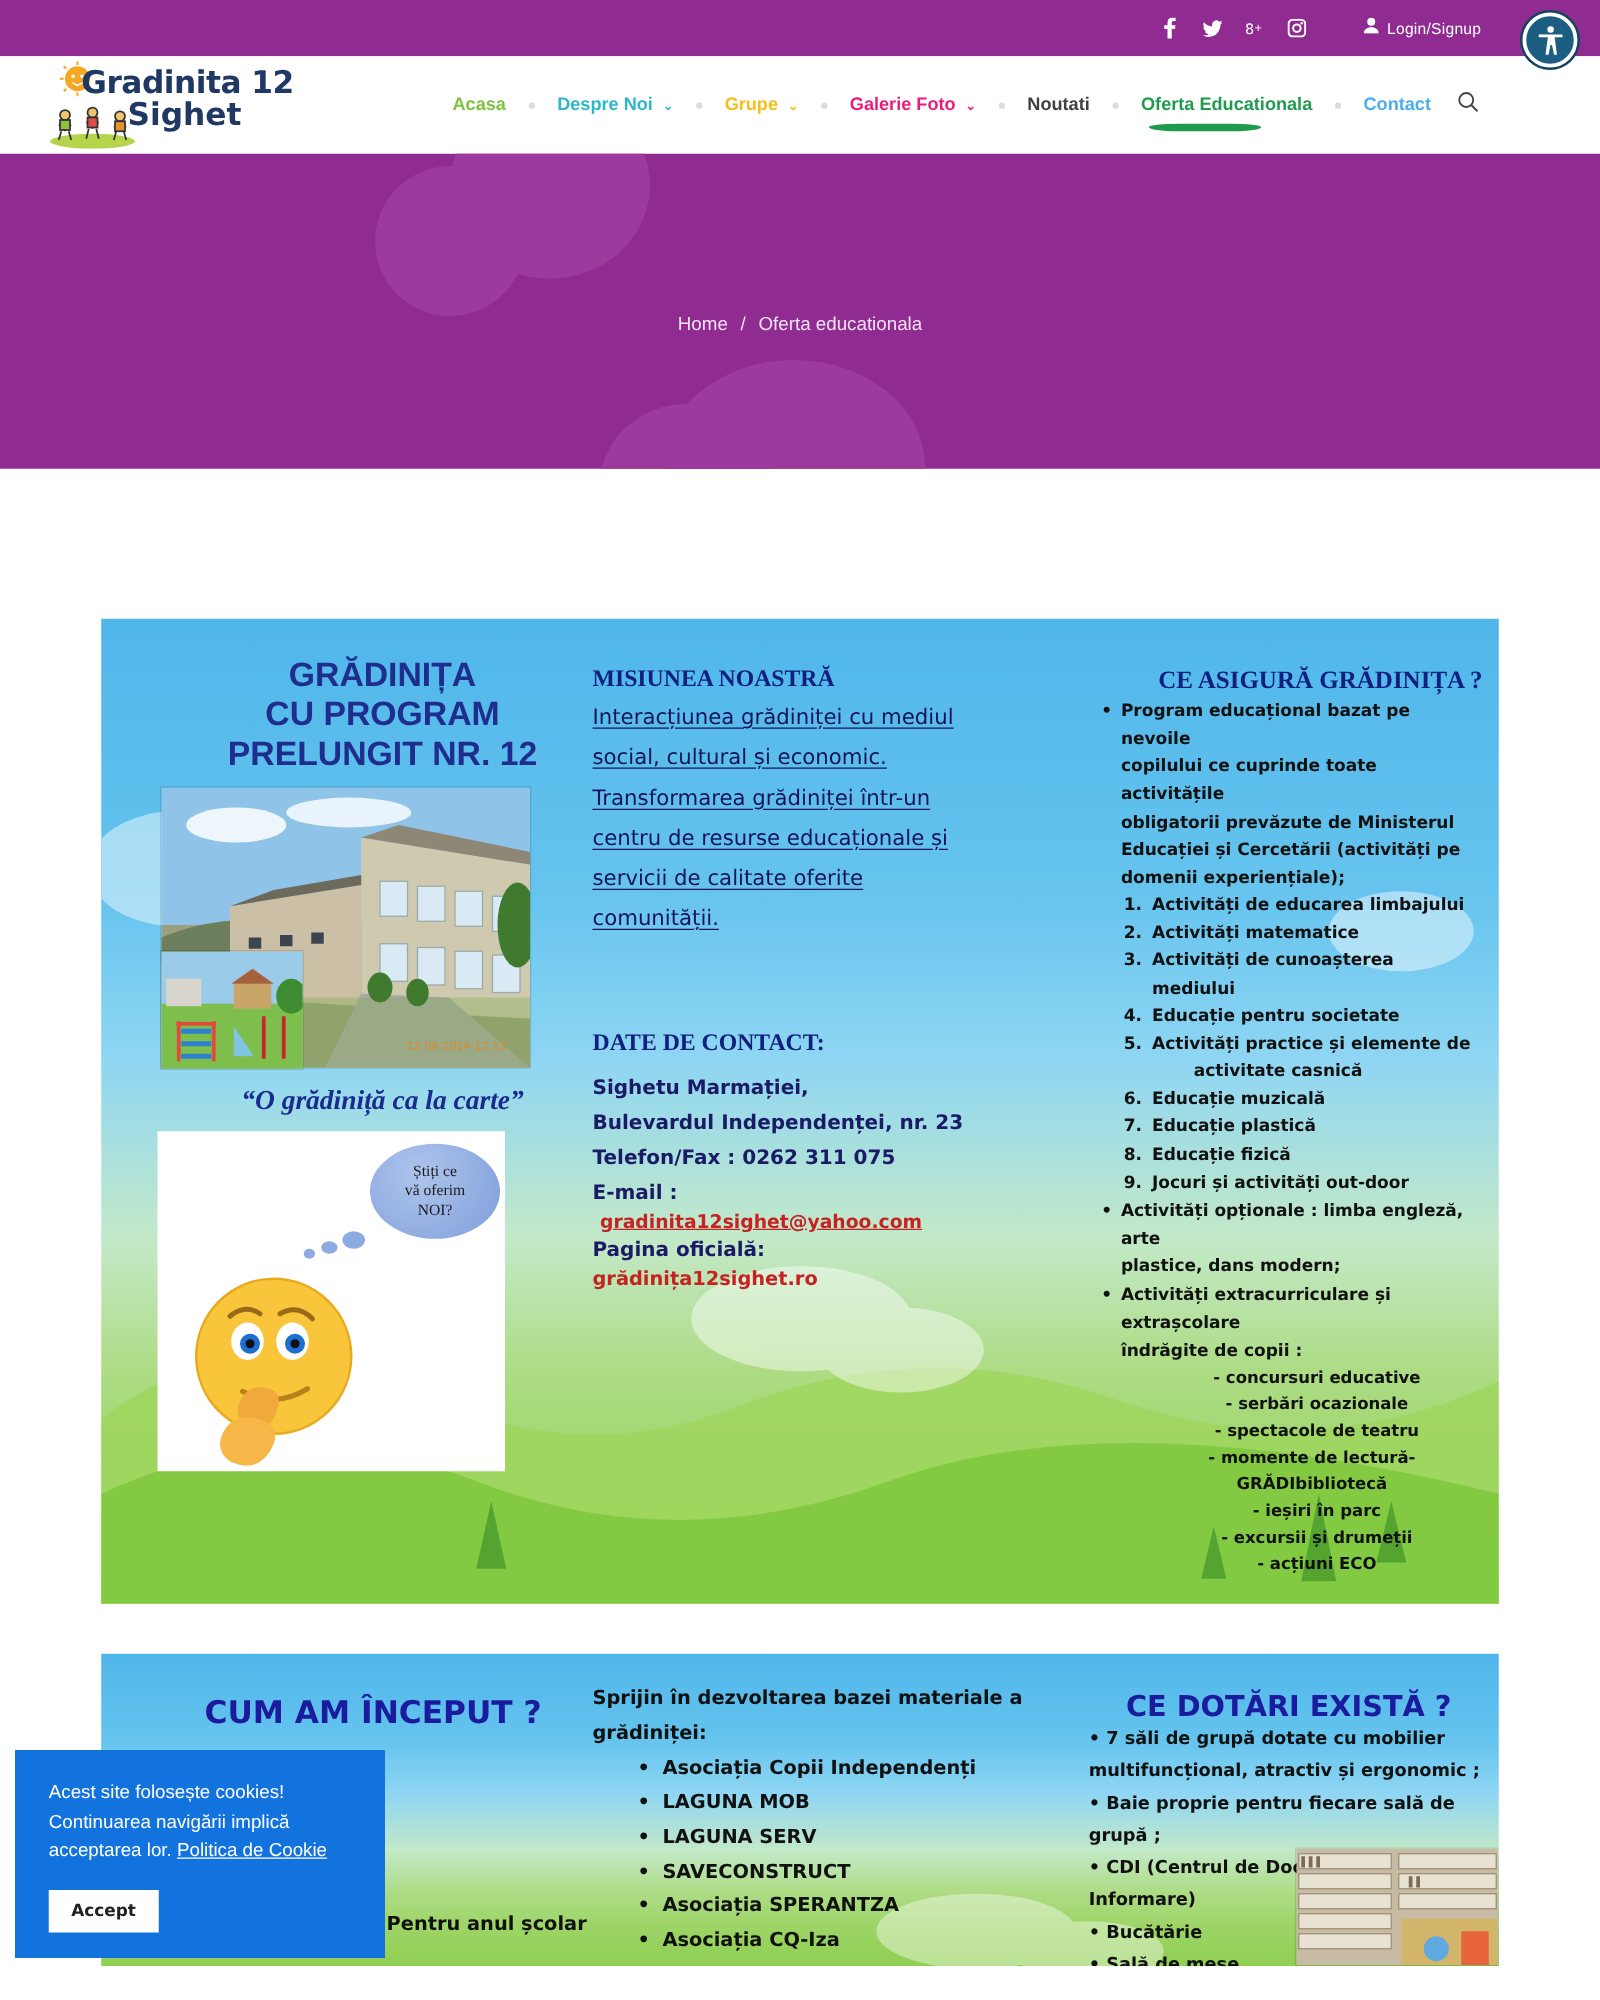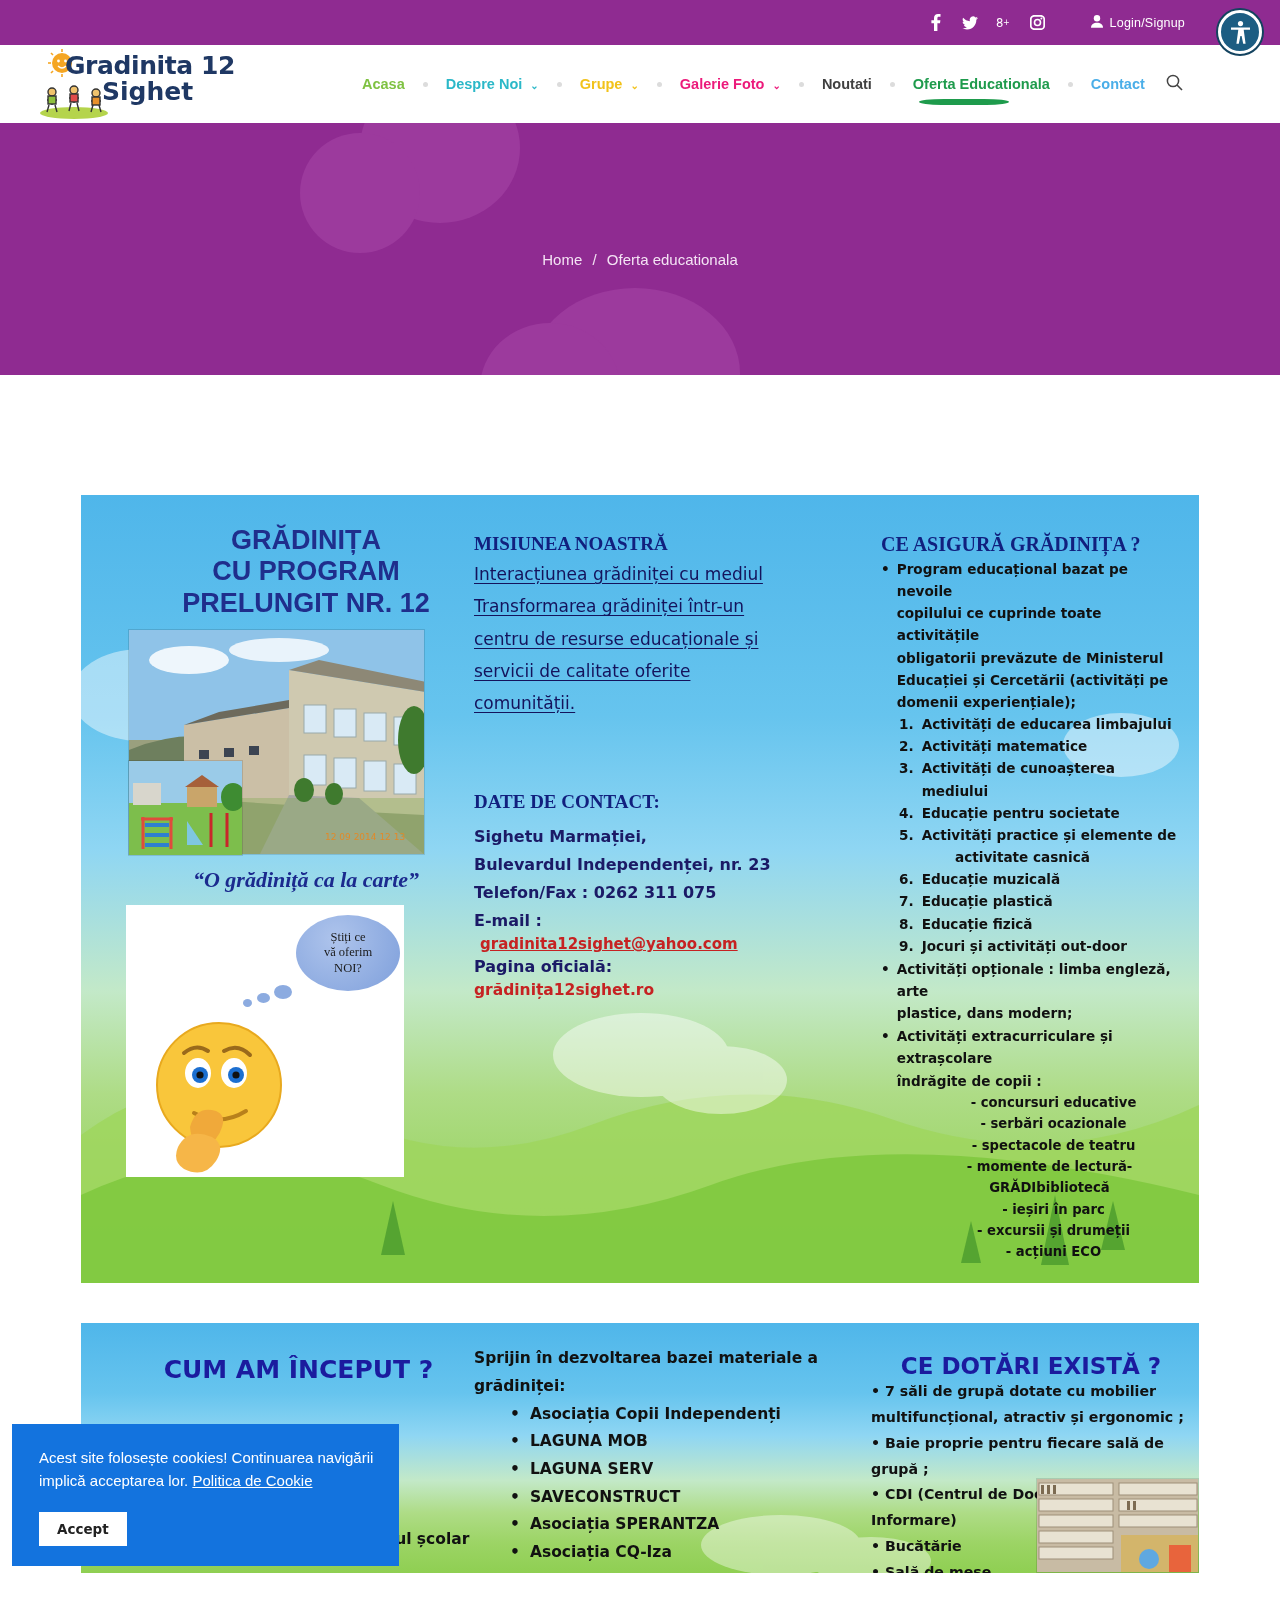--- a/index.html
+++ b/index.html
@@ -143,21 +143,21 @@
     font-weight: bold; color: #1F2E8C; text-align: center;
     font-size: 27px; line-height: 1.16;
   }
   .p-head-mid {
     font-family: "Liberation Serif", serif;
     font-weight: bold; color: #11207E; font-size: 19px; margin-bottom: 3px;
   }
   .p-head-right {
     font-family: "Liberation Serif", serif;
     font-weight: bold; color: #11207E; font-size: 20px;
-    text-align: left; margin-bottom: 2px;
+    text-align: right; margin-bottom: 2px;
   }
   .mission-text {
     font-family: "DejaVu Sans", sans-serif;
     font-size: 17px; line-height: 1.9; color: #14135C;
     text-decoration: underline; text-underline-offset: 3px;
   }
   .contact-head {
     font-family: "Liberation Serif", serif;
     font-weight: bold; color: #11207E; font-size: 19px;
   }
@@ -245,21 +245,21 @@
     font-weight: bold; font-size: 23px; color: #1B1B9E; text-align: center;
   }
   .p2-line-r {
     font-family: "DejaVu Sans", sans-serif;
     font-size: 14.2px; line-height: 1.82; color: #111; font-weight: 600;
   }
 
   
   .cookie {
     position: fixed; left: 12px; bottom: 34px;
-    width: 387px; background: #1373DE; color: #ffffff;
+    width: 296px; background: #1373DE; color: #ffffff;
     padding: 22px 24px 20px 27px; z-index: 60;
   }
   .cookie-text { font-size: 15px; line-height: 1.55; }
   .cookie-link { color: #fff; text-decoration: underline; cursor: pointer; }
   .cookie-btn {
     margin-top: 20px; background: #ffffff; color: #222;
     border: none; padding: 9px 18px; cursor: pointer;
     font-family: "DejaVu Sans", sans-serif;
     font-weight: bold; font-size: 13.5px;
   }
@@ -547,20 +547,21 @@
           <path d="M48 106 q26 14 52 -2" stroke="#B8801B" stroke-width="4" fill="none" stroke-linecap="round"></path>
           <path d="M44 120 q6 -22 26 -16 q10 4 6 16 q-4 14 -16 18 q-14 4 -16 -18 Z" fill="#F0A93A"></path>
           <path d="M32 140 q10 -20 34 -10 q14 8 4 24 q-12 18 -32 8 q-12 -8 -6 -22 Z" fill="#F6B648"></path>
         </svg>
       </div>
 
       <div class="col col-mid">
         <div class="p-head-mid">MISIUNEA NOASTRĂ</div>
         <div class="mission-text">
           <div>Interacțiunea grădiniței cu mediul</div>
+          <div>social, cultural și economic.</div>
           <div>Transformarea grădiniței într-un</div>
           <div>centru de resurse educaționale și</div>
           <div>servicii de calitate oferite</div>
           <div>comunității.</div>
         </div>
 
         <div style="height:72px"></div>
 
         <div class="contact-head">DATE DE CONTACT:</div>
         <div style="height:10px"></div>

